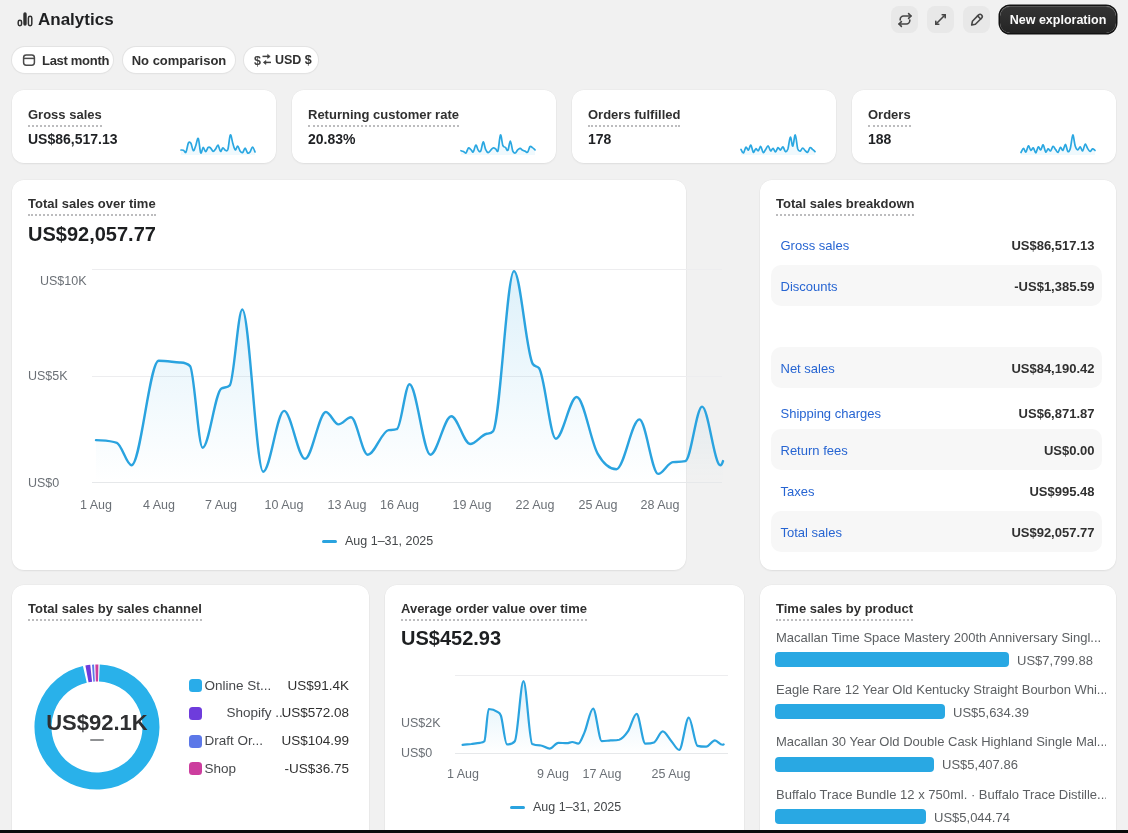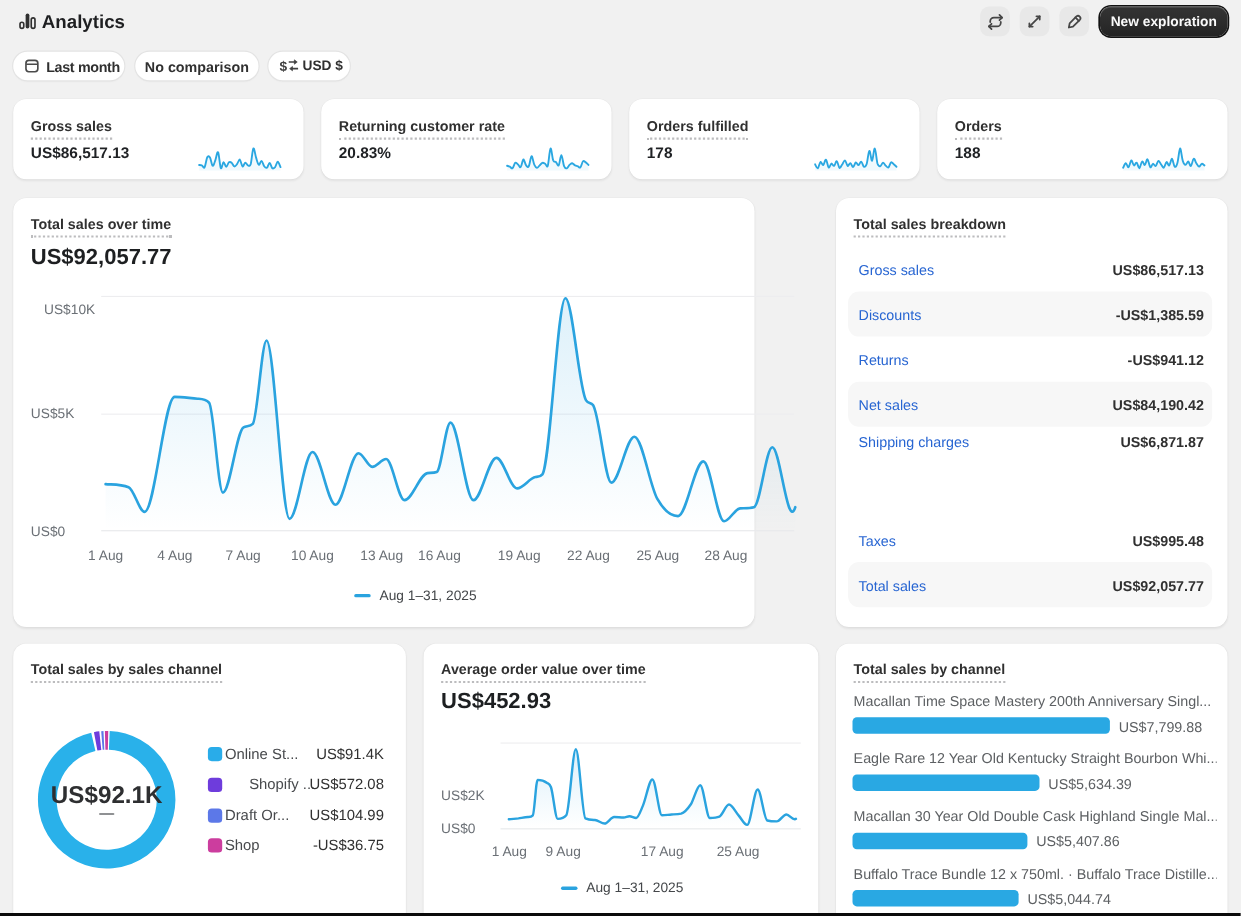--- a/index.html
+++ b/index.html
@@ -137,31 +137,31 @@
 <div class="card" style="left:760px;top:180px;width:356px;height:390px;">
   <div class="ctitle" style="left:16px;top:16px;"><span>Total sales breakdown</span></div>
   <div style="position:absolute;left:10.5px;top:43.5px;width:331px;height:41px;border-radius:10px;">
       <span style="position:absolute;left:10px;top:14px;color:#2765d2;">Gross sales</span>
       <span style="position:absolute;right:7px;top:14px;font-weight:700;color:#303030;">US$86,517.13</span>
     </div>
     <div style="position:absolute;left:10.5px;top:84.5px;width:331px;height:41px;border-radius:10px;background:#f7f7f7;">
       <span style="position:absolute;left:10px;top:14px;color:#2765d2;">Discounts</span>
       <span style="position:absolute;right:7px;top:14px;font-weight:700;color:#303030;margin-left:40px;">-US$1,385.59</span>
     </div>
-    <div style="position:absolute;left:10.5px;top:125.5px;width:331px;height:41px;border-radius:10px;">
-      <span style="position:absolute;left:10px;top:14px;color:#2765d2;">Returns</span>
-      <span style="position:absolute;right:7px;top:14px;font-weight:700;color:#303030;">-US$941.12</span>
-    </div>
     <div style="position:absolute;left:10.5px;top:166.5px;width:331px;height:41px;border-radius:10px;background:#f7f7f7;">
       <span style="position:absolute;left:10px;top:14px;color:#2765d2;">Net sales</span>
       <span style="position:absolute;right:7px;top:14px;font-weight:700;color:#303030;">US$84,190.42</span>
     </div>
-    <div style="position:absolute;left:10.5px;top:200px;width:331px;height:41px;border-radius:10px;">
+    <div style="position:absolute;left:10.5px;top:212px;width:331px;height:41px;border-radius:10px;">
       <span style="position:absolute;left:10px;top:14px;color:#2765d2;">Shipping charges</span>
       <span style="position:absolute;right:7px;top:14px;font-weight:700;color:#303030;">US$6,871.87</span>
+    </div>
+    <div style="position:absolute;left:10.5px;top:248.5px;width:331px;height:41px;border-radius:10px;background:#f7f7f7;">
+      <span style="position:absolute;left:10px;top:14px;color:#2765d2;">Return fees</span>
+      <span style="position:absolute;right:7px;top:14px;font-weight:700;color:#303030;">US$0.00</span>
     </div>
     <div style="position:absolute;left:10.5px;top:289.5px;width:331px;height:41px;border-radius:10px;">
       <span style="position:absolute;left:10px;top:14px;color:#2765d2;">Taxes</span>
       <span style="position:absolute;right:7px;top:14px;font-weight:700;color:#303030;">US$995.48</span>
     </div>
     <div style="position:absolute;left:10.5px;top:330.5px;width:331px;height:41px;border-radius:10px;background:#f7f7f7;">
       <span style="position:absolute;left:10px;top:14px;color:#2765d2;">Total sales</span>
       <span style="position:absolute;right:7px;top:14px;font-weight:700;color:#303030;">US$92,057.77</span>
     </div>
 </div>
@@ -202,31 +202,31 @@
     <defs>
         <linearGradient id="gaov" x1="0" y1="0" x2="0" y2="1">
       <stop offset="0" stop-color="#2aa3df" stop-opacity="0.16"></stop>
       <stop offset="1" stop-color="#2aa3df" stop-opacity="0"></stop>
     </linearGradient>
       </defs>
     <path d="M12.6 82.8 C15.5 82.5 18.4 82.3 21.3 82.0 C24.2 81.6 27.1 81.0 30.0 80.8 C31.5 80.7 32.9 80.8 34.4 79.2 C35.8 77.7 37.3 47.0 38.7 47.0 C41.6 47.0 44.5 47.7 47.4 49.8 C48.6 50.6 49.7 50.3 50.9 53.7 C52.9 59.6 54.9 82.4 57.0 82.4 C59.6 82.4 62.2 82.4 64.8 79.2 C67.7 75.7 70.6 19.2 73.5 19.2 C76.4 19.2 79.3 80.4 82.2 82.0 C85.1 83.5 88.0 83.4 90.9 83.5 C93.8 83.7 96.7 86.7 99.6 86.7 C102.5 86.7 105.4 80.8 108.3 80.8 C111.2 80.8 114.1 81.2 117.0 81.2 C118.7 81.2 120.5 80.0 122.2 80.0 C124.3 80.0 126.3 81.6 128.3 81.6 C130.3 81.6 132.4 75.2 134.4 70.6 C137.3 64.0 140.2 46.6 143.1 46.6 C146.0 46.6 148.9 79.2 151.8 79.2 C154.7 79.2 157.6 78.6 160.5 78.4 C163.4 78.3 166.3 78.4 169.2 77.7 C172.1 76.9 175.0 73.7 177.9 69.4 C180.8 65.1 183.7 51.8 186.6 51.8 C189.5 51.8 192.4 81.6 195.3 81.6 C198.2 81.6 201.1 81.6 204.0 80.4 C206.9 79.2 209.8 69.4 212.7 69.4 C215.6 69.4 218.5 76.0 221.4 79.2 C224.0 82.1 226.6 87.9 229.2 87.9 C232.4 87.9 235.6 55.7 238.8 55.7 C241.7 55.7 244.6 83.1 247.5 83.9 C250.4 84.7 253.3 84.7 256.2 84.7 C259.1 84.7 262.0 78.4 264.9 78.4 C267.8 78.4 270.7 84.5 273.6 82.4 L273.6 91.0 L12.6 91.0 Z" fill="url(#gaov)"></path>
     <path d="M12.6 82.8 C15.5 82.5 18.4 82.3 21.3 82.0 C24.2 81.6 27.1 81.0 30.0 80.8 C31.5 80.7 32.9 80.8 34.4 79.2 C35.8 77.7 37.3 47.0 38.7 47.0 C41.6 47.0 44.5 47.7 47.4 49.8 C48.6 50.6 49.7 50.3 50.9 53.7 C52.9 59.6 54.9 82.4 57.0 82.4 C59.6 82.4 62.2 82.4 64.8 79.2 C67.7 75.7 70.6 19.2 73.5 19.2 C76.4 19.2 79.3 80.4 82.2 82.0 C85.1 83.5 88.0 83.4 90.9 83.5 C93.8 83.7 96.7 86.7 99.6 86.7 C102.5 86.7 105.4 80.8 108.3 80.8 C111.2 80.8 114.1 81.2 117.0 81.2 C118.7 81.2 120.5 80.0 122.2 80.0 C124.3 80.0 126.3 81.6 128.3 81.6 C130.3 81.6 132.4 75.2 134.4 70.6 C137.3 64.0 140.2 46.6 143.1 46.6 C146.0 46.6 148.9 79.2 151.8 79.2 C154.7 79.2 157.6 78.6 160.5 78.4 C163.4 78.3 166.3 78.4 169.2 77.7 C172.1 76.9 175.0 73.7 177.9 69.4 C180.8 65.1 183.7 51.8 186.6 51.8 C189.5 51.8 192.4 81.6 195.3 81.6 C198.2 81.6 201.1 81.6 204.0 80.4 C206.9 79.2 209.8 69.4 212.7 69.4 C215.6 69.4 218.5 76.0 221.4 79.2 C224.0 82.1 226.6 87.9 229.2 87.9 C232.4 87.9 235.6 55.7 238.8 55.7 C241.7 55.7 244.6 83.1 247.5 83.9 C250.4 84.7 253.3 84.7 256.2 84.7 C259.1 84.7 262.0 78.4 264.9 78.4 C267.8 78.4 270.7 84.5 273.6 82.4" fill="none" stroke="#2aa3df" stroke-width="2.2" stroke-linecap="round"></path>
   </svg>
   <div class="axlab" style="left:50px;top:182px;width:56px;text-align:center;">1 Aug</div>
-    <div class="axlab" style="left:111px;top:182px;width:56px;text-align:left;">9 Aug</div>
+    <div class="axlab" style="left:128px;top:182px;width:56px;text-align:right;">9 Aug</div>
     <div class="axlab" style="left:189px;top:182px;width:56px;text-align:center;">17 Aug</div>
     <div class="axlab" style="left:258px;top:182px;width:56px;text-align:center;">25 Aug</div>
   <div class="leg" style="left:125px;top:215px;">
       <span class="dash"></span>
       <span>Aug 1–31, 2025</span>
     </div>
 </div>
 
 <div class="card" style="left:760px;top:585px;width:356px;height:260px;">
-  <div class="ctitle" style="left:16px;top:16px;"><span>Total sales by channel</span></div>
+  <div class="ctitle" style="left:16px;top:16px;"><span>Time sales by product</span></div>
 
   <div style="position:absolute;left:16px;top:44.5px;width:330px;white-space:nowrap;overflow:hidden;font-size:13px;color:#5d6063;">Macallan Time Space Mastery 200th Anniversary Singl...</div>
   <div style="position:absolute;left:15px;top:67.0px;width:234px;height:15px;background:#29a8e3;border-radius:4px;"></div>
   <div style="position:absolute;left:257px;top:67.5px;font-size:13px;color:#5d6063;">US$7,799.88</div>
   <div style="position:absolute;left:16px;top:96.9px;width:330px;white-space:nowrap;overflow:hidden;font-size:13px;color:#5d6063;">Eagle Rare 12 Year Old Kentucky Straight Bourbon Whi...</div>
   <div style="position:absolute;left:15px;top:119.4px;width:170px;height:15px;background:#29a8e3;border-radius:4px;"></div>
   <div style="position:absolute;left:193px;top:119.9px;font-size:13px;color:#5d6063;">US$5,634.39</div>
   <div style="position:absolute;left:16px;top:149.3px;width:330px;white-space:nowrap;overflow:hidden;font-size:13px;color:#5d6063;">Macallan 30 Year Old Double Cask Highland Single Mal...</div>
   <div style="position:absolute;left:15px;top:171.8px;width:159px;height:15px;background:#29a8e3;border-radius:4px;"></div>
   <div style="position:absolute;left:182px;top:172.3px;font-size:13px;color:#5d6063;">US$5,407.86</div>

